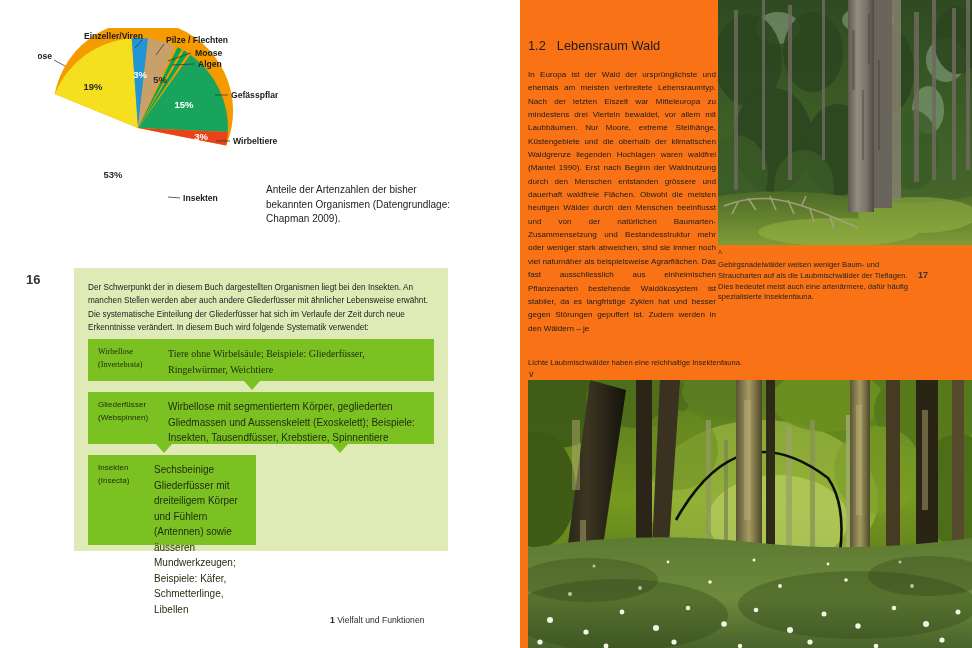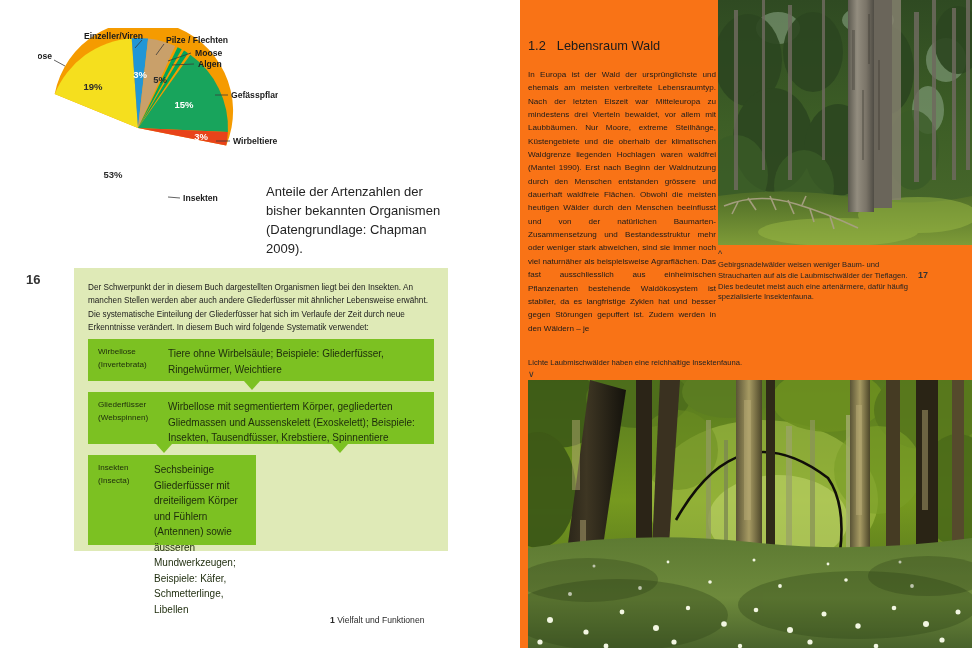--- a/index.html
+++ b/index.html
@@ -20,21 +20,21 @@
   .fig{position:absolute;left:0;top:0;width:520px;height:250px;}
   .pie-wrap{position:absolute;left:38px;top:28px;width:240px;height:200px;}
   svg.pie{position:absolute;left:0;top:0;}
   .pct{font-family:"Liberation Sans",sans-serif;font-size:9.5px;font-weight:bold;fill:#2b2b2b;}
   .pct-w{fill:#ffffff;}
   .lead{stroke:#3a3a3a;stroke-width:.8px;fill:none;}
   .lbl{font-family:"Liberation Sans",sans-serif;font-size:8.6px;font-weight:bold;fill:#1b1b1b;}
 
   .fig-caption{
     position:absolute;left:266px;top:183px;width:190px;
-    font-size:13px;line-height:1.45;color:#232323;font-weight:500;
+    font-size:10px;line-height:1.45;color:#232323;font-weight:500;
   }
 
   
   .folio-left{position:absolute;left:26px;top:272px;font-size:13px;font-weight:bold;color:#333;}
 
   
   .infobox{
     position:absolute;left:74px;top:268px;width:374px;height:283px;
     background:#dfeab7;
   }
@@ -46,21 +46,21 @@
     position:absolute;background:#7cc122;color:#16240a;
     box-sizing:border-box;padding:7px 10px 8px 10px;
   }
   .tier .row{display:flex;align-items:flex-start;}
   .tier .t-name{
     width:70px;flex:0 0 70px;font-size:8.1px;line-height:1.55;font-weight:500;color:#1d2b0c;
   }
   .tier .t-desc{
     flex:1;font-size:10px;line-height:1.55;font-weight:500;color:#1d2b0c;
   }
-  .tier-1{left:14px;top:71px;width:346px;height:42px;}
+  .tier-1{left:14px;top:71px;width:346px;height:42px;font-family:Liberation Serif, serif;}
   .tier-2{left:14px;top:124px;width:346px;height:52px;}
   .tier-3a{left:14px;top:187px;width:168px;height:90px;}
   .tier-3b{left:192px;top:187px;width:168px;height:90px;}
   .tier-3a .t-name,.tier-3b .t-name{width:56px;flex:0 0 56px;}
   .arrow{position:absolute;width:0;height:0;border-left:8px solid transparent;border-right:8px solid transparent;border-top:9px solid #7cc122;}
   .arr-1{left:170px;top:113px;}
   .arr-2{left:82px;top:176px;}
   .arr-3{left:258px;top:176px;}
 
   

